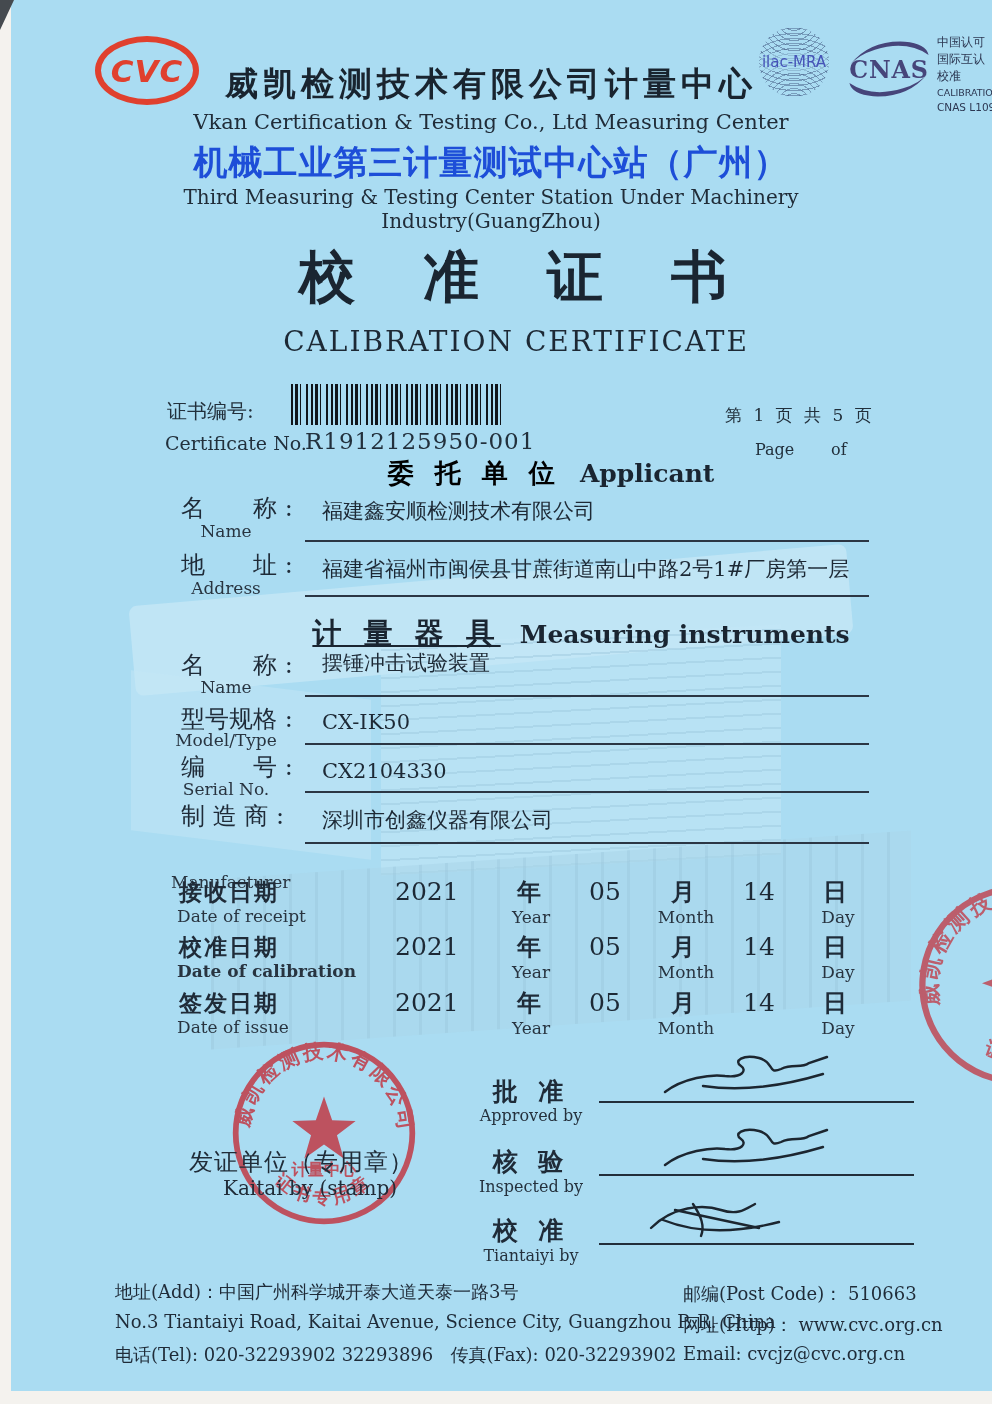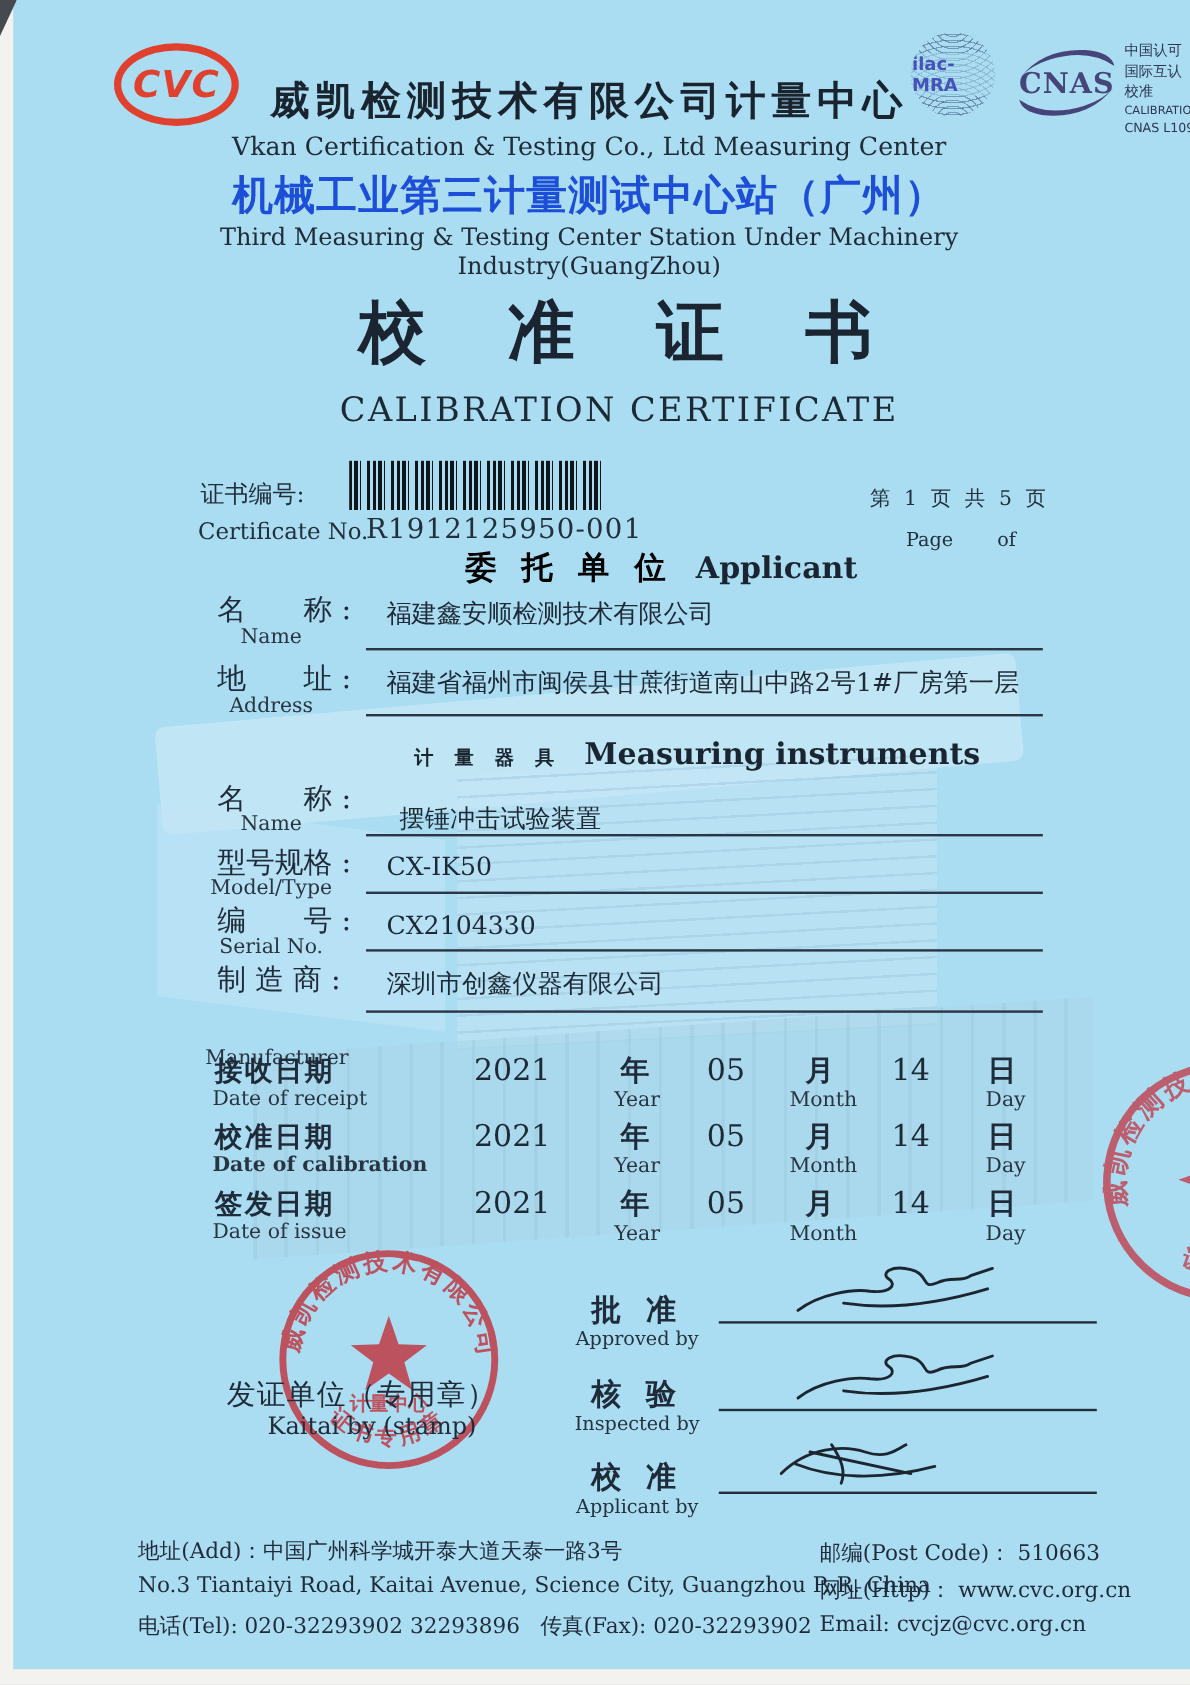--- a/index.html
+++ b/index.html
@@ -64,21 +64,21 @@
   <div class="abs ctr cn-bold" style="left:150px;top:62px;width:660px;font-size:33px;letter-spacing:5px;color:#19242f;">威凯检测技术有限公司计量中心</div>
   <div class="abs ctr" style="left:150px;top:110px;width:660px;font-size:21px;color:#202c38;">Vkan Certification &amp; Testing Co., Ltd Measuring Center</div>
   <div class="abs ctr cn-bold" style="left:150px;top:140px;width:660px;font-size:34px;letter-spacing:1px;color:#1d4ed8;">机械工业第三计量测试中心站（广州）</div>
   <div class="abs ctr" style="left:120px;top:185px;width:720px;font-size:20px;color:#202c38;">Third Measuring &amp; Testing Center Station Under Machinery Industry(GuangZhou)</div>
 
   <div class="abs" style="left:748px;top:27px;width:70px;height:70px;border-radius:50%;overflow:hidden;
               background:
                 repeating-radial-gradient(circle at 50% -10%, rgba(70,95,135,.55) 0 1px, transparent 1px 5px),
                 repeating-radial-gradient(circle at 50% 110%, rgba(70,95,135,.5) 0 1px, transparent 1px 5px);
               display:flex;align-items:center;justify-content:center;">
-    <span style="color:#4553b8;font-weight:700;font-size:15px;background:rgba(170,220,242,.55);
+    <span style="color:#4553b8;font-weight:400;font-size:15px;background:rgba(170,220,242,.55);
                  font-family:'DejaVu Sans','Liberation Sans',sans-serif;padding:0 1px;">ilac-MRA</span>
   </div>
 
   <div class="abs" style="left:834px;top:38px;width:88px;height:62px;">
     <svg width="88" height="62" viewBox="0 0 100 70">
       <path d="M6 30 Q28 2 68 4 Q92 6 95 19 Q70 2 34 13 Q15 19 6 30 Z" fill="#46457a"></path>
       <path d="M94 40 Q72 68 32 66 Q8 64 5 51 Q30 68 66 57 Q85 51 94 40 Z" fill="#46457a"></path>
       <text x="50" y="45" text-anchor="middle" font-size="27" font-weight="800" font-family="'DejaVu Serif','Liberation Serif',serif" fill="#46457a" letter-spacing="1">CNAS</text>
     </svg>
   </div>
@@ -111,27 +111,27 @@
   <div class="abs fieldlabel-en ctr" style="left:160px;top:521px;width:110px;">Name</div>
   <div class="abs fieldvalue" style="left:311px;top:497px;">福建鑫安顺检测技术有限公司</div>
   <div class="underline" style="left:294px;top:540px;width:564px;"></div>
 
   <div class="abs fieldlabel-cn" style="left:170px;top:549px;">地　　址 :</div>
   <div class="abs fieldlabel-en ctr" style="left:160px;top:578px;width:110px;">Address</div>
   <div class="abs fieldvalue" style="left:311px;top:555px;">福建省福州市闽侯县甘蔗街道南山中路2号1#厂房第一层</div>
   <div class="underline" style="left:294px;top:595px;width:564px;"></div>
 
   <div class="abs ctr" style="left:300px;top:614px;width:540px;">
-    <span class="cn-bold" style="font-size:16px;letter-spacing:6px;color:#1a2531;">计 量 器 具</span>
+    <span class="cn-bold" style="font-size:29px;letter-spacing:6px;color:#1a2531;text-decoration:underline;">计 量 器 具</span>
     <span class="cn-bold" style="font-size:25px;margin-left:14px;color:#1a2531;">Measuring instruments</span>
   </div>
 
   <div class="abs fieldlabel-cn" style="left:170px;top:649px;">名　　称 :</div>
   <div class="abs fieldlabel-en ctr" style="left:160px;top:677px;width:110px;">Name</div>
-  <div class="abs fieldvalue" style="left:311px;top:668px;margin-left:11px;">摆锤冲击试验装置</div>
+  <div class="abs fieldvalue" style="left:311px;top:649px;">摆锤冲击试验装置</div>
   <div class="underline" style="left:294px;top:695px;width:564px;"></div>
 
   <div class="abs fieldlabel-cn" style="left:170px;top:703px;">型号规格 :</div>
   <div class="abs fieldlabel-en ctr" style="left:160px;top:730px;width:110px;">Model/Type</div>
   <div class="abs fieldvalue" style="left:311px;top:710px;">CX-IK50</div>
   <div class="underline" style="left:294px;top:743px;width:564px;"></div>
 
   <div class="abs fieldlabel-cn" style="left:170px;top:751px;">编　　号 :</div>
   <div class="abs fieldlabel-en ctr" style="left:160px;top:779px;width:110px;">Serial No.</div>
   <div class="abs fieldvalue" style="left:311px;top:759px;">CX2104330</div>
@@ -196,21 +196,21 @@
   <div class="abs" style="left:650px;top:1123px;">
     <svg width="170" height="50" viewBox="0 0 170 50">
       <g fill="none" stroke="#1c2630" stroke-width="2.4" stroke-linecap="round">
         <path d="M4 42 C22 28 50 24 64 26 C82 28 86 20 80 16 C72 11 82 4 98 8 C114 12 106 25 120 19 C132 13 140 19 148 13 L166 7"></path>
         <path d="M42 36 C82 42 122 36 162 24"></path>
       </g>
     </svg>
   </div>
 
   <div class="abs ctr siglabel-cn" style="left:430px;top:1214px;width:180px;">校 准</div>
-  <div class="abs ctr siglabel-en" style="left:430px;top:1246px;width:180px;">Applicant by</div>
+  <div class="abs ctr siglabel-en" style="left:430px;top:1246px;width:180px;">Tiantaiyi by</div>
   <div class="sigline" style="left:588px;top:1243px;width:315px;"></div>
   <div class="abs" style="left:630px;top:1196px;">
     <svg width="150" height="48" viewBox="0 0 150 48">
       <g fill="none" stroke="#1c2630" stroke-width="2.4" stroke-linecap="round">
         <path d="M10 32 C32 10 62 8 80 14 C98 20 106 12 114 8"></path>
         <path d="M22 24 C52 36 92 38 138 26"></path>
         <path d="M34 14 L118 32"></path>
         <path d="M52 8 C60 20 64 30 60 40"></path>
       </g>
     </svg>

